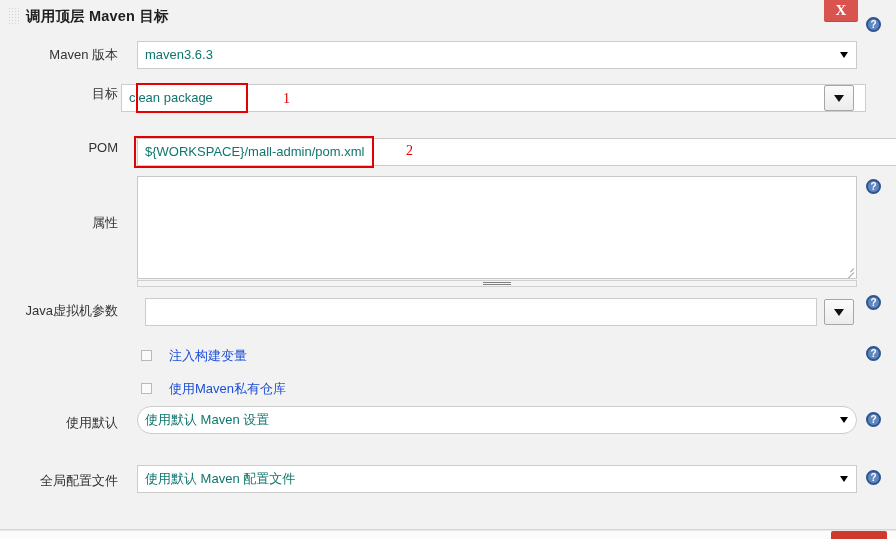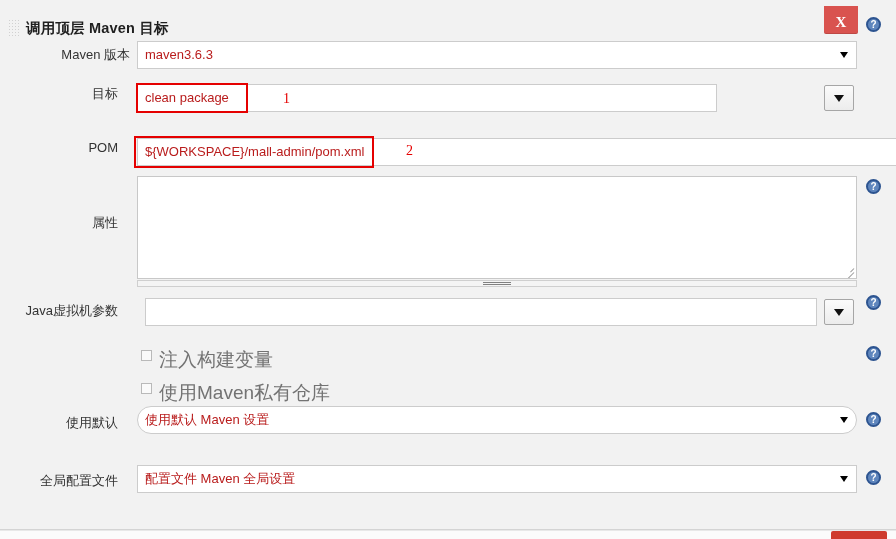--- a/index.html
+++ b/index.html
@@ -13,21 +13,21 @@
     font-family: "Liberation Sans", "DejaVu Sans", sans-serif;
     font-size: 13px;
     color: #333;
     overflow: hidden;
     position: relative;
   }
 
   
   .titlebar {
     position: absolute;
-    left: 0; top: 12px;
+    left: 0; top: 0;
     width: 896px;
     height: 33px;
   }
   .grip-dots {
     position: absolute;
     left: 8px; top: 7px;
     width: 12px; height: 18px;
     background-image:
       radial-gradient(#cfcfcf 40%, transparent 42%);
     background-size: 3px 3px;
@@ -86,21 +86,21 @@
     white-space: nowrap;
   }
 
   .field {
     position: absolute;
     box-sizing: border-box;
     background: #fff;
     border: 1px solid #ccc;
     font-family: "Liberation Sans", "DejaVu Sans", sans-serif;
     font-size: 13px;
-    color: #b91c1c;
+    color: #0f766e;
     padding: 0 7px;
     line-height: 26px;
     height: 28px;
     white-space: nowrap;
     overflow: hidden;
   }
   .select-field {
     background: #fff;
   }
   .select-arrow {
@@ -183,23 +183,23 @@
     position: absolute;
     left: 0; top: 2px;
     width: 11px; height: 11px;
     box-sizing: border-box;
     background: #fafafa;
     border: 1px solid #b9b9b9;
     cursor: pointer;
   }
   .cb-label {
     position: absolute;
-    left: 18px; top: -1px;
-    font-size: 19px;
-    color: #737373;
+    left: 28px; top: -1px;
+    font-size: 13px;
+    color: #1d4ed8;
     white-space: nowrap;
     cursor: pointer;
   }
 
   
   .anno-box {
     position: absolute;
     box-sizing: border-box;
     border: 2px solid #e50000;
     pointer-events: none;
@@ -244,26 +244,26 @@
 </div>
 
 <div class="help-icon" style="left:866px; top:17px;"></div>
 <div class="help-icon" style="left:866px; top:143px;"></div>
 <div class="help-icon" style="left:866px; top:179px;"></div>
 <div class="help-icon" style="left:866px; top:295px;"></div>
 <div class="help-icon" style="left:866px; top:346px;"></div>
 <div class="help-icon" style="left:866px; top:412px;"></div>
 <div class="help-icon" style="left:866px; top:470px;"></div>
 
-<div class="row-label" style="left:0px; top:46px; width:118px;padding-left:12px;">Maven 版本</div>
+<div class="row-label" style="left:0px; top:46px; width:118px;">Maven 版本</div>
 <div class="field select-field" style="left:137px; top:41px; width:720px;">maven3.6.3</div>
 <div class="select-arrow" style="left:840px; top:52px;"></div>
 
 <div class="row-label" style="left:0px; top:85px; width:118px;">目标</div>
-<div class="field" style="left:137px; top:84px; width:580px;">clean package</div>
+<div class="field" style="left:121px; top:84px; width:745px;">clean package</div>
 <div class="anno-box" style="left:136px; top:83px; width:112px; height:30px;"></div>
 <div class="anno-num" style="left:283px; top:91px;">1</div>
 <div class="dropdown-btn" style="left:824px; top:85px;"></div>
 
 <div class="row-label" style="left:0px; top:140px; width:118px;">POM</div>
 <div class="field" style="left:137px; top:138px; width:788px;">${WORKSPACE}/mall-admin/pom.xml</div>
 <div class="anno-box" style="left:134px; top:136px; width:240px; height:32px;"></div>
 <div class="anno-num" style="left:406px; top:143px;">2</div>
 
 <div class="row-label" style="left:0px; top:182px; width:118px;margin-top:32px;">属性</div>
@@ -284,18 +284,18 @@
 <div class="cb-wrap" style="left:141px; top:381px;">
   <div class="cb-box"></div>
   <div class="cb-label">使用Maven私有仓库</div>
 </div>
 
 <div class="row-label" style="left:0px; top:414px; width:118px;">使用默认</div>
 <div class="field select-field" style="left:137px; top:406px; width:720px;border-radius:14px;">使用默认 Maven 设置</div>
 <div class="select-arrow" style="left:840px; top:417px;"></div>
 
 <div class="row-label" style="left:0px; top:472px; width:118px;font-family:Liberation Mono, monospace;">全局配置文件</div>
-<div class="field select-field" style="left:137px; top:465px; width:720px;">配置文件 Maven 全局设置</div>
+<div class="field select-field" style="left:137px; top:465px; width:720px;">使用默认 Maven 配置文件</div>
 <div class="select-arrow" style="left:840px; top:476px;"></div>
 
 <div class="footer-sep"></div>
 <div class="footer-strip"></div>
 <div class="footer-btn"></div>
 
 </body></html>

